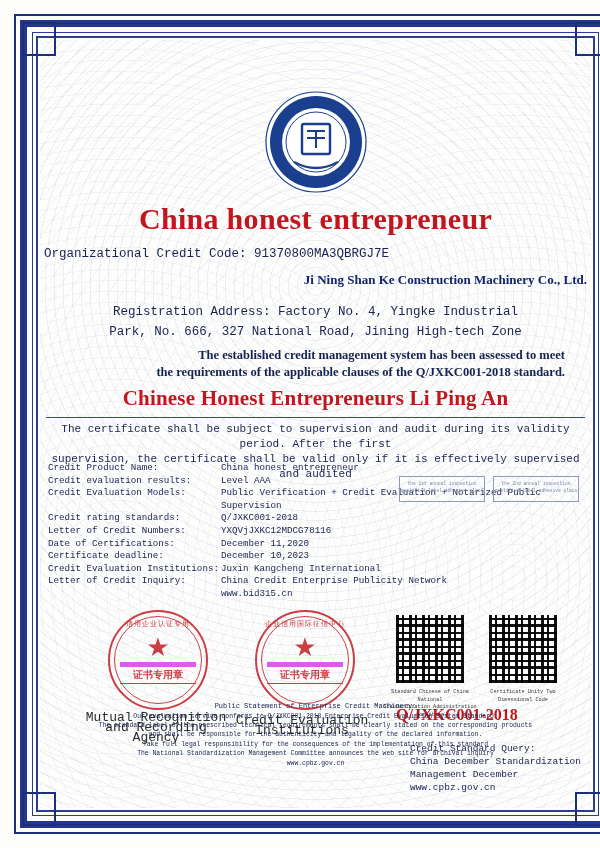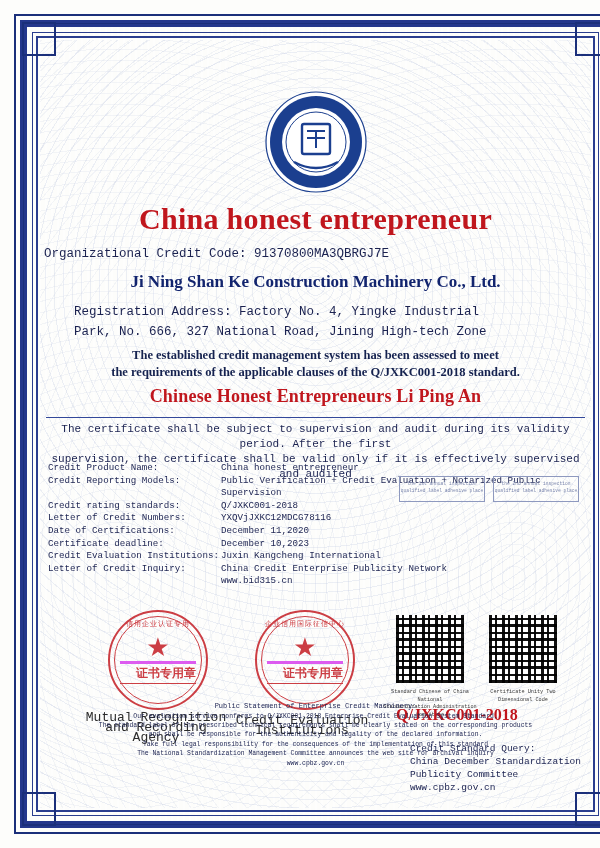--- a/index.html
+++ b/index.html
@@ -105,48 +105,49 @@
     position: absolute;
     top: 203px; left: 0; right: 0;
     text-align: left;
     color: #1b2250;
     font-size: 12.5px;
     font-family: "Liberation Mono", monospace;
   }
   .company {
     position: absolute;
     top: 228px; left: 0; right: 0;
-    text-align: center;
+    text-align: right;
     color: #12246e;
-    font-size: 17px;
+    font-size: 13px;
     font-weight: bold;
   }
   .address {
     position: absolute;
     top: 258px; left: 30px; right: 30px;
+    text-align: center;
     color: #1b2250;
     font-size: 12.5px;
     line-height: 20px;
     font-family: "Liberation Mono", monospace;
   }
   .statement {
     position: absolute;
     top: 303px; left: 22px; right: 22px;
-    text-align: center;
+    text-align: right;
     color: #15224f;
     font-size: 12.5px;
     line-height: 17px;
     font-weight: bold;
   }
   .red-line {
     position: absolute;
     top: 342px; left: 0; right: 0;
     text-align: center;
     color: #c0161d;
-    font-size: 18px;
+    font-size: 21px;
     font-weight: bold;
     letter-spacing: .2px;
   }
   .hr {
     position: absolute;
     top: 373px; left: 2px; right: 2px;
     border-top: 1px solid #33489a;
   }
   .supervision {
     position: absolute;
@@ -212,25 +213,25 @@
     left: 50%; top: 38%;
     transform: translate(-50%, -50%);
     color: #c6242b;
     font-size: 26px;
     line-height: 1;
   }
   .seal .banner {
     position: absolute;
     left: 10px; right: 10px;
     bottom: 24px;
-    text-align: right;
+    text-align: center;
     color: #c6242b;
-    font-size: 12px;
-    font-weight: bold;
-    border-top: 3px solid #d946ef;
+    font-size: 10px;
+    font-weight: bold;
+    border-top: 5px solid #d946ef;
     border-bottom: 1px solid #c6242b;
     padding: 1px 0;
   }
   .seal .arc {
     position: absolute;
     left: 0; right: 0; top: 7px;
     text-align: center;
     color: #c6242b;
     font-size: 7px;
     letter-spacing: 1px;
@@ -361,21 +362,25 @@
     </div>
 
     <div class="details">
       <table>
         <tbody>
           <tr>
             <td class="k">Credit Product Name:</td>
             <td class="v">China honest entrepreneur</td>
           </tr>
           <tr>
-            <td class="k">Credit Reporting Models:</td>
+            <td class="k">Credit evaluation results:</td>
+            <td class="v">Level AAA</td>
+          </tr>
+          <tr>
+            <td class="k">Credit Evaluation Models:</td>
             <td class="v">Public Verification + Credit Evaluation + Notarized Public Supervision</td>
           </tr>
           <tr>
             <td class="k">Credit rating standards:</td>
             <td class="v">Q/JXKC001-2018</td>
           </tr>
           <tr>
             <td class="k">Letter of Credit Numbers:</td>
             <td class="v">YXQVjJXKC12MDCG78116</td>
           </tr>
@@ -446,21 +451,21 @@
     <div class="qr-cap qr-cap-2">
       <div>Certificate Unity Two</div>
       <div>Dimensional Code</div>
     </div>
 
     <div class="cert-number">Q/JXKC001-2018</div>
 
     <div class="issuer">
       <div>Credit Standard Query:</div>
       <div>China December Standardization</div>
-      <div>Publicity Committee</div>
+      <div>Management December</div>
       <div>www.cpbz.gov.cn</div>
     </div>
 
     <div class="footer">
       <div class="f-title">Public Statement of Enterprise Credit Machinery:</div>
       <div>Our evaluation service conforms to Q/JXKC001-2018 Enterprise Credit Evaluation System Standard.</div>
       <div>The standard label of the prescribed technical requirements shall be clearly stated on the corresponding products</div>
       <div>and shall be responsible for the authenticity and legality of the declared information.</div>
       <div>Take full legal responsibility for the consequences of the implementation of this standard</div>
       <div>The National Standardization Management Committee announces the web site for archival inquiry</div>

